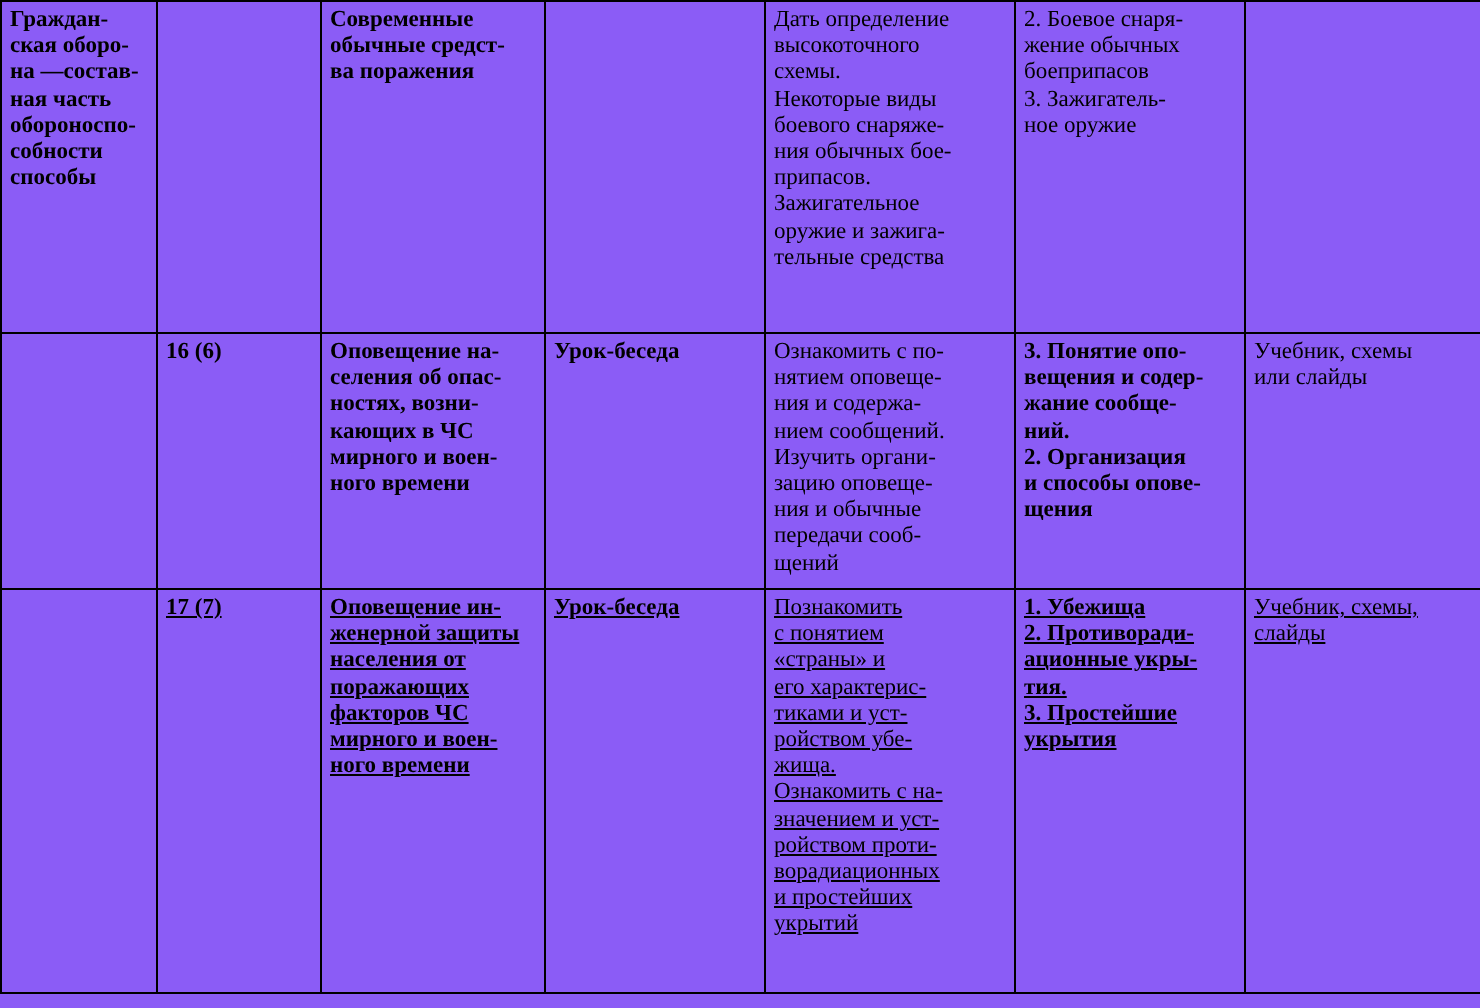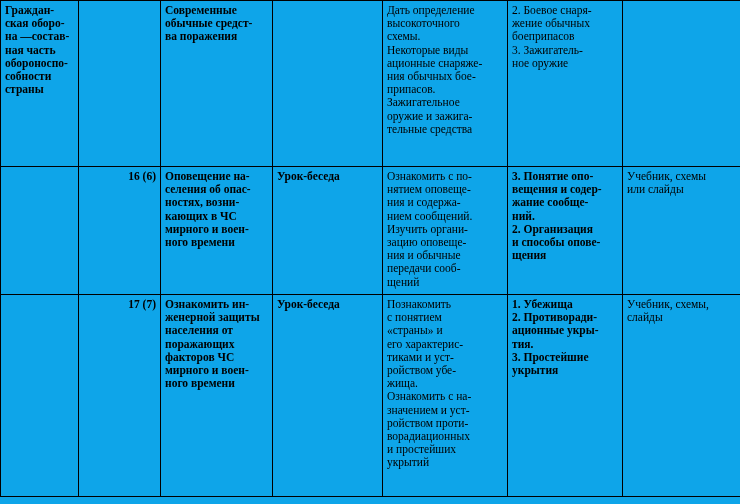--- a/index.html
+++ b/index.html
@@ -9,21 +9,21 @@
   }
   body {
     font-family: "Liberation Serif", serif;
     color: #000000;
   }
   .page {
     position: relative;
     width: 740px;
     height: 504px;
     overflow: hidden;
-    background: #0ea5e9;
+    background: #8b5cf6;
   }
   table.sched {
     border-collapse: collapse;
     table-layout: fixed;
     width: 740px;
     margin: 0;
     padding: 0;
   }
   table.sched td {
     border: 1px solid #000000;
@@ -42,32 +42,32 @@
   col.c2 { width: 112px; }
   col.c3 { width: 110px; }
   col.c4 { width: 125px; }
   col.c5 { width: 115px; }
   col.c6 { width: 118px; }
 
   .cell-bold {
     font-weight: bold;
   }
   .num {
-    text-align: right;
+    text-align: left;
   }
   .cell p {
     margin: 0;
   }
   
   .clip-top td {
     border-top: none;
   }
   .r1 td { height: 160px; }
   .r2 td { height: 122px; }
-  .r3 td { height: 196px; }
+  .r3 td { height: 196px; text-decoration: underline; }
 </style>
 </head>
 <body>
 
 <div class="page">
   <table class="sched">
     <colgroup>
       <col class="c0">
         <col class="c1">
         <col class="c2">
@@ -78,35 +78,35 @@
     </colgroup>
     <tbody>
       <tr class="clip-top r1">
         <td class="cell cell-bold">
             <p>Граждан-</p>
             <p>ская оборо-</p>
             <p>на —состав-</p>
             <p>ная часть</p>
             <p>обороноспо-</p>
             <p>собности</p>
-            <p>страны</p>
+            <p>способы</p>
           </td>
         <td class="cell num cell-bold"></td>
         <td class="cell cell-bold">
             <p>Современные</p>
             <p>обычные средст-</p>
             <p>ва поражения</p>
           </td>
         <td class="cell cell-bold"></td>
         <td class="cell">
             <p>Дать определение</p>
             <p>высокоточного</p>
             <p>схемы.</p>
             <p>Некоторые виды</p>
-            <p>ационные снаряже-</p>
+            <p>боевого снаряже-</p>
             <p>ния обычных бое-</p>
             <p>припасов.</p>
             <p>Зажигательное</p>
             <p>оружие и зажига-</p>
             <p>тельные средства</p>
           </td>
         <td class="cell">
             <p>2. Боевое снаря-</p>
             <p>жение обычных</p>
             <p>боеприпасов</p>
@@ -149,21 +149,21 @@
           </td>
         <td class="cell">
             <p>Учебник, схемы</p>
             <p>или слайды</p>
           </td>
       </tr>
       <tr class="r3">
         <td class="cell cell-bold"></td>
         <td class="cell num cell-bold">17 (7)</td>
         <td class="cell cell-bold">
-            <p>Ознакомить ин-</p>
+            <p>Оповещение ин-</p>
             <p>женерной защиты</p>
             <p>населения от</p>
             <p>поражающих</p>
             <p>факторов ЧС</p>
             <p>мирного и воен-</p>
             <p>ного времени</p>
           </td>
         <td class="cell cell-bold">Урок-беседа</td>
         <td class="cell">
             <p>Познакомить</p>

